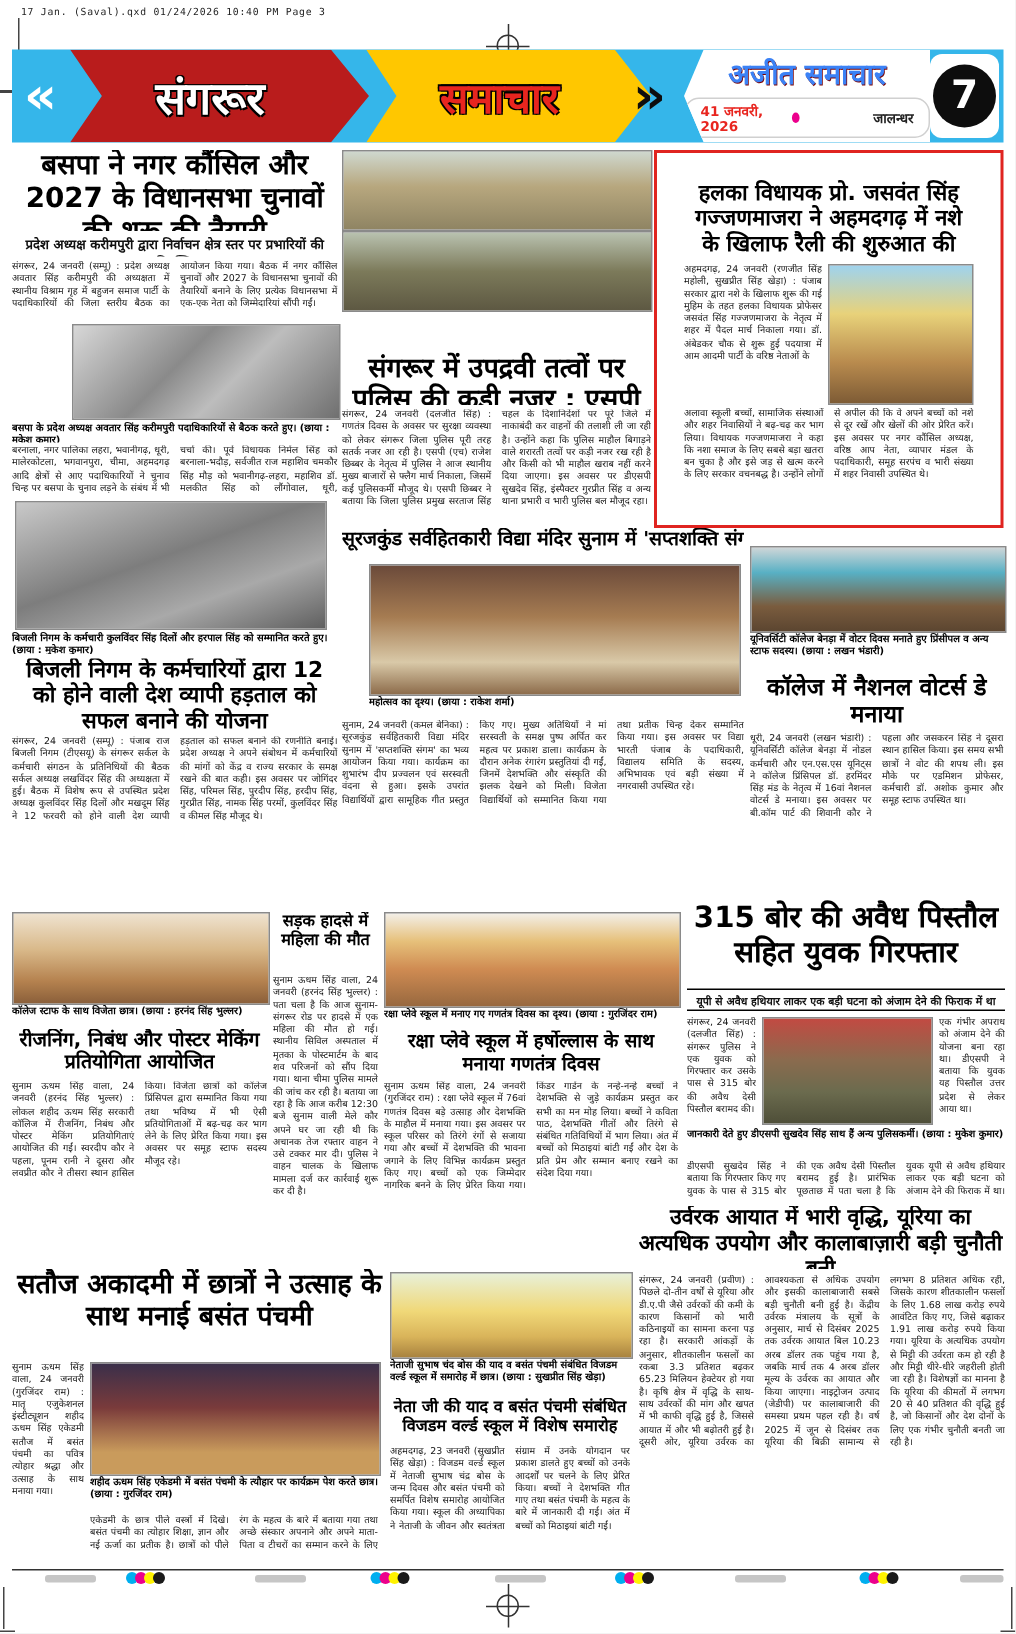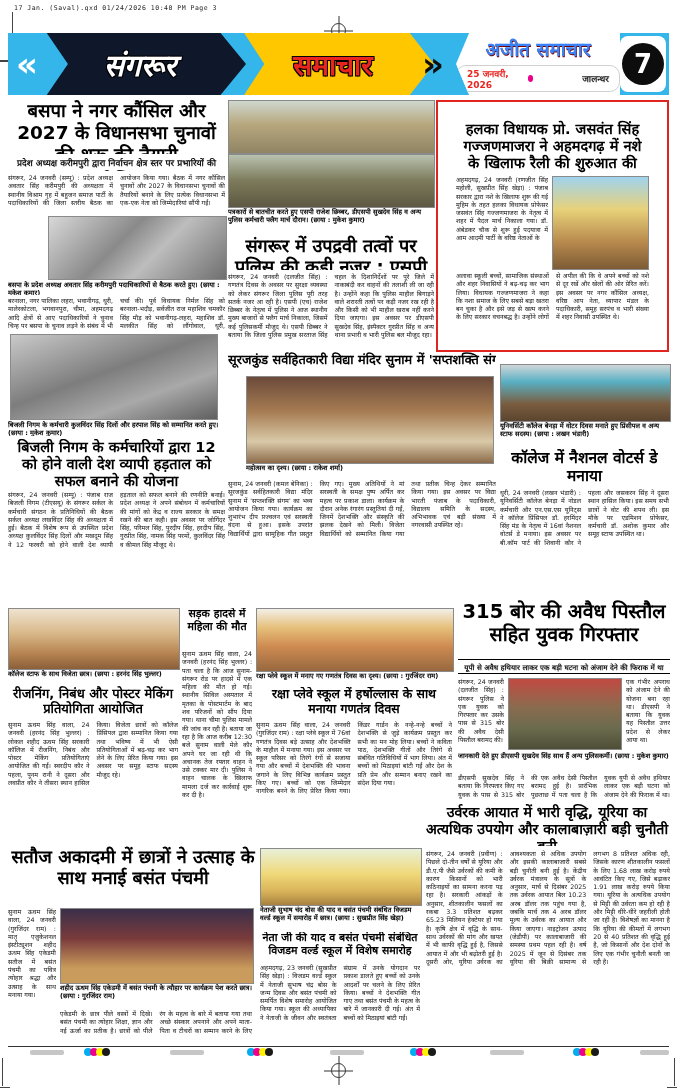--- a/index.html
+++ b/index.html
@@ -18,21 +18,21 @@
   .g-rally{background:linear-gradient(180deg,#9fd3ee 0%,#e8d27a 35%,#b98b4e 70%,#7d5b35);}
   .g-stage{background:linear-gradient(180deg,#6b4a3a,#a67c52 40%,#d9c9a8 75%,#8c6b4a);}
   .g-class{background:linear-gradient(180deg,#cfd6d8 0%,#58b0c4 30%,#7a5c3e 70%,#5b4530);}
   .g-kids{background:linear-gradient(180deg,#efe3d0,#d9b98a 40%,#b5824f 75%,#8a5f3a);}
   .g-flagkids{background:linear-gradient(180deg,#f3efe8 0%,#e6c07a 30%,#cf8b52 60%,#97683f);}
   .g-office{background:linear-gradient(180deg,#c24a42 0%,#8a6b4e 40%,#6b6b4e 70%,#4e4e38);}
   .g-darkstage{background:linear-gradient(180deg,#3a2f4a,#7a3b3b 40%,#c99b5c 80%);}
   .g-yellowkids{background:linear-gradient(180deg,#e8f0d8 0%,#f0d878 45%,#d9b45a 75%,#a8823f);}
   .masthead{position:absolute;left:8px;top:33px;width:661px;height:62px;background:#35b6ea;overflow:hidden;}
   .arrow{position:absolute;top:0;height:62px;display:flex;align-items:center;justify-content:center;}
-  .arrow.red{background:#0f172a;clip-path:polygon(6% 0,88% 0,100% 50%,88% 100%,6% 100%,16% 50%);font-style:italic;}
+  .arrow.red{background:#b91c1c;clip-path:polygon(6% 0,88% 0,100% 50%,88% 100%,6% 100%,16% 50%);}
   .arrow.yellow{background:#ffc700;clip-path:polygon(6% 0,88% 0,100% 50%,88% 100%,6% 100%,16% 50%);}
   .arrow.white{background:#ffffff;clip-path:polygon(8% 0,100% 0,100% 100%,8% 100%,0 50%);
                flex-direction:column;justify-content:center;gap:3px;}
   .outline-dark{text-shadow:-1px -1px 0 #000,1px -1px 0 #000,-1px 1px 0 #000,1px 1px 0 #000;}
   .chev{font-weight:700;line-height:62px;letter-spacing:-3px;}
   .pill{display:flex;align-items:center;gap:5px;background:#fff;border:1px solid #d0d0d0;
         border-radius:10px;padding:1px 10px;font-size:9px;font-weight:700;}
   .pagebadge{position:absolute;right:3px;top:3px;width:46px;height:56px;background:#fff;border-radius:8px;
              display:flex;align-items:center;justify-content:center;}
   .pagecircle{width:42px;height:42px;border-radius:50%;background:#0d0d0d;color:#fff;display:flex;
@@ -63,21 +63,21 @@
     <div class="arrow red" style="left:26px;width:212px;">
       <span class="outline-dark" style="color:#fff;font-size:30px;font-weight:800;">संगरूर</span>
     </div>
     <div class="arrow yellow" style="left:224px;width:202px;">
       <span class="outline-dark" style="color:#e8251f;font-size:28px;font-weight:800;">समाचार</span>
     </div>
     <div class="chev" style="position:absolute;left:414px;top:0;color:#0d0d0d;font-size:34px;">»</div>
     <div class="arrow white" style="left:448px;width:164px;">
       <span style="color:#3b82f6;font-size:19px;font-weight:700;text-shadow:0.5px 0.5px 0 #7a0000;">अजीत समाचार</span>
       <span class="pill">
-        <span style="color:#e8251f;">25 जनवरी, 2026</span>
+        <span style="color:#e8251f;">41 जनवरी, 2026</span>
         <span style="width:7px;height:7px;border-radius:50%;background:#ec008c;display:inline-block;"></span>
         <span style="color:#222;margin-left:44px;">जालन्धर</span>
       </span>
     </div>
     <div class="pagebadge">
       <div class="pagecircle">7</div>
     </div>
   </div>
 
   <div class="abs hl" style="left:8px;top:100px;width:217px;height:54px;font-size:18.5px;">बसपा ने नगर कौंसिल और 2027 के विधानसभा चुनावों की शुरू की तैयारी</div>
@@ -87,21 +87,20 @@
   <div class="abs cap" style="left:8px;top:281px;width:217px;height:14px;">बसपा के प्रदेश अध्यक्ष अवतार सिंह करीमपुरी पदाधिकारियों से बैठक करते हुए। (छाया : मुकेश कुमार)</div>
   <div class="abs bd" style="left:8px;top:297px;width:217px;height:34px;column-count:2;">बरनाला, नगर पालिका लहरा, भवानीगढ़, धूरी, मालेरकोटला, भगवानपुरा, चीमा, अहमदगढ़ आदि क्षेत्रों से आए पदाधिकारियों ने चुनाव चिन्ह पर बसपा के चुनाव लड़ने के संबंध में भी चर्चा की। पूर्व विधायक निर्मल सिंह को बरनाला-भदौड़, सर्वजीत राज महाशिव चमकौर सिंह मौड़ को भवानीगढ़-लहरा, महाशिव डॉ. मलकीत सिंह को लौंगोवाल, धूरी, मालेरकोटला, अहमदगढ़ और अमरगढ़ के लिए पर्यवेक्षक नियुक्त किया गया। अवतार सिंह करीमपुरी ने कहा कि 2027 के विधानसभा चुनाव में बसपा अपने दम पर पूरे जोर से चुनाव लड़ेगी।</div>
 
   <div class="ph g-bw2" style="left:10px;top:334px;width:206px;height:84px;"></div>
   <div class="abs cap" style="left:8px;top:421px;width:217px;height:15px;">बिजली निगम के कर्मचारी कुलविंदर सिंह दिलों और हरपाल सिंह को सम्मानित करते हुए। (छाया : मुकेश कुमार)</div>
   <div class="abs hl" style="left:8px;top:439px;width:217px;height:48px;font-size:14.5px;">बिजली निगम के कर्मचारियों द्वारा 12 को होने वाली देश व्यापी हड़ताल को सफल बनाने की योजना</div>
   <div class="abs bd" style="left:8px;top:491px;width:217px;height:110px;column-count:2;">संगरूर, 24 जनवरी (सम्पू) : पंजाब राज बिजली निगम (टीएसयू) के संगरूर सर्कल के कर्मचारी संगठन के प्रतिनिधियों की बैठक सर्कल अध्यक्ष लखविंदर सिंह की अध्यक्षता में हुई। बैठक में विशेष रूप से उपस्थित प्रदेश अध्यक्ष कुलविंदर सिंह दिलों और मखदूम सिंह ने 12 फरवरी को होने वाली देश व्यापी हड़ताल को सफल बनाने की रणनीति बनाई। प्रदेश अध्यक्ष ने अपने संबोधन में कर्मचारियों की मांगों को केंद्र व राज्य सरकार के समक्ष रखने की बात कही। इस अवसर पर जोगिंदर सिंह, परिमल सिंह, पुरदीप सिंह, हरदीप सिंह, गुरप्रीत सिंह, नामक सिंह परमों, कुलविंदर सिंह व कीमल सिंह मौजूद थे।</div>
 
   <div class="ph g-street" style="left:228px;top:100px;width:205px;height:52px;"></div>
   <div class="ph g-police" style="left:228px;top:154px;width:205px;height:52px;"></div>
-  <div class="abs cap" style="left:228px;top:208px;width:206px;height:24px;">पत्रकारों से बातचीत करते हुए एसपी राजेश छिब्बर, डीएसपी सुखदेव सिंह व अन्य पुलिस कर्मचारी फ्लैग मार्च दौरान। (छाया : मुकेश कुमार)</div>
   <div class="abs hl" style="left:228px;top:235px;width:206px;height:35px;font-size:18px;">संगरूर में उपद्रवी तत्वों पर पुलिस की कड़ी नज़र : एसपी छिब्बर</div>
   <div class="abs bd" style="left:228px;top:273px;width:206px;height:74px;column-count:2;">संगरूर, 24 जनवरी (दलजीत सिंह) : गणतंत्र दिवस के अवसर पर सुरक्षा व्यवस्था को लेकर संगरूर जिला पुलिस पूरी तरह सतर्क नजर आ रही है। एसपी (एच) राजेश छिब्बर के नेतृत्व में पुलिस ने आज स्थानीय मुख्य बाजारों से फ्लैग मार्च निकाला, जिसमें कई पुलिसकर्मी मौजूद थे। एसपी छिब्बर ने बताया कि जिला पुलिस प्रमुख सरताज सिंह चहल के दिशानिर्देशों पर पूरे जिले में नाकाबंदी कर वाहनों की तलाशी ली जा रही है। उन्होंने कहा कि पुलिस माहौल बिगाड़ने वाले शरारती तत्वों पर कड़ी नजर रख रही है और किसी को भी माहौल खराब नहीं करने दिया जाएगा। इस अवसर पर डीएसपी सुखदेव सिंह, इंस्पैक्टर गुरप्रीत सिंह व अन्य थाना प्रभारी व भारी पुलिस बल मौजूद रहा।</div>
 
   <div class="redbox" style="left:436px;top:100px;width:233px;height:252px;padding:18px;box-sizing:border-box;">
     <div class="hl" style="height:54px;font-size:14.6px;">हलका विधायक प्रो. जसवंत सिंह गज्जणमाजरा ने अहमदगढ़ में नशे के खिलाफ रैली की शुरुआत की</div>
     <div style="display:flex;gap:4px;height:94px;margin-top:2px;">
       <div class="bd" style="width:92px;height:94px;">अहमदगढ़, 24 जनवरी (रणजीत सिंह महोली, सुखप्रीत सिंह खेड़ा) : पंजाब सरकार द्वारा नशे के खिलाफ शुरू की गई मुहिम के तहत हलका विधायक प्रोफेसर जसवंत सिंह गज्जणमाजरा के नेतृत्व में शहर में पैदल मार्च निकाला गया। डॉ. अंबेडकर चौक से शुरू हुई पदयात्रा में आम आदमी पार्टी के वरिष्ठ नेताओं के</div>
       <div class="g-rally" style="flex:1;border:1px solid #8a8a8a;"></div>
     </div>
     <div class="bd" style="height:64px;column-count:2;margin-top:2px;">अलावा स्कूली बच्चों, सामाजिक संस्थाओं और शहर निवासियों ने बढ़-चढ़ कर भाग लिया। विधायक गज्जणमाजरा ने कहा कि नशा समाज के लिए सबसे बड़ा खतरा बन चुका है और इसे जड़ से खत्म करने के लिए सरकार वचनबद्ध है। उन्होंने लोगों से अपील की कि वे अपने बच्चों को नशे से दूर रखें और खेलों की ओर प्रेरित करें। इस अवसर पर नगर कौंसिल अध्यक्ष, वरिष्ठ आप नेता, व्यापार मंडल के पदाधिकारी, समूह सरपंच व भारी संख्या में शहर निवासी उपस्थित थे।</div>

